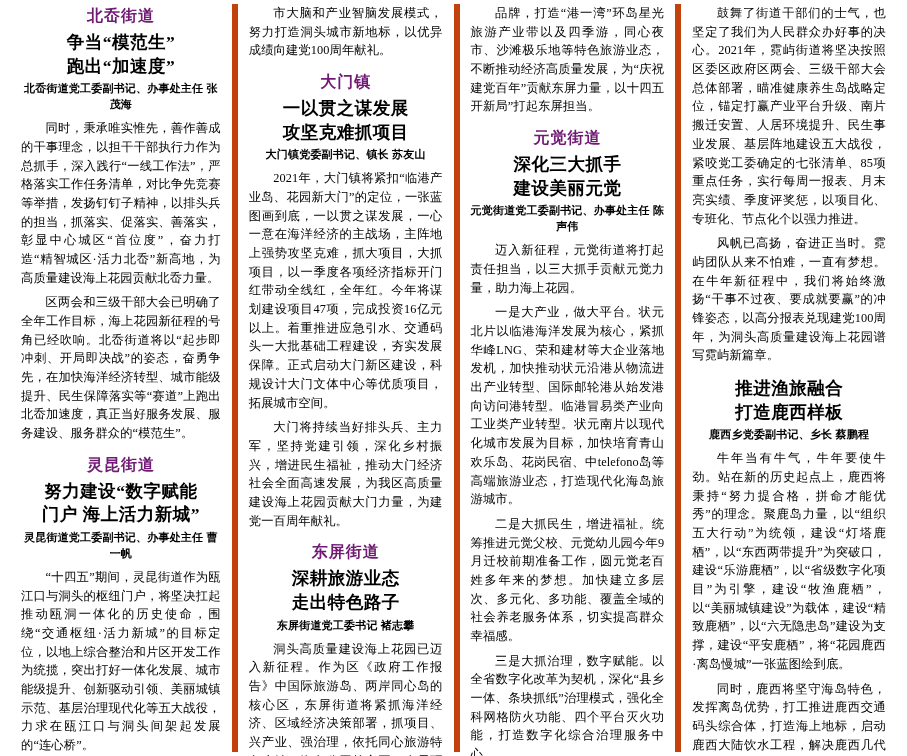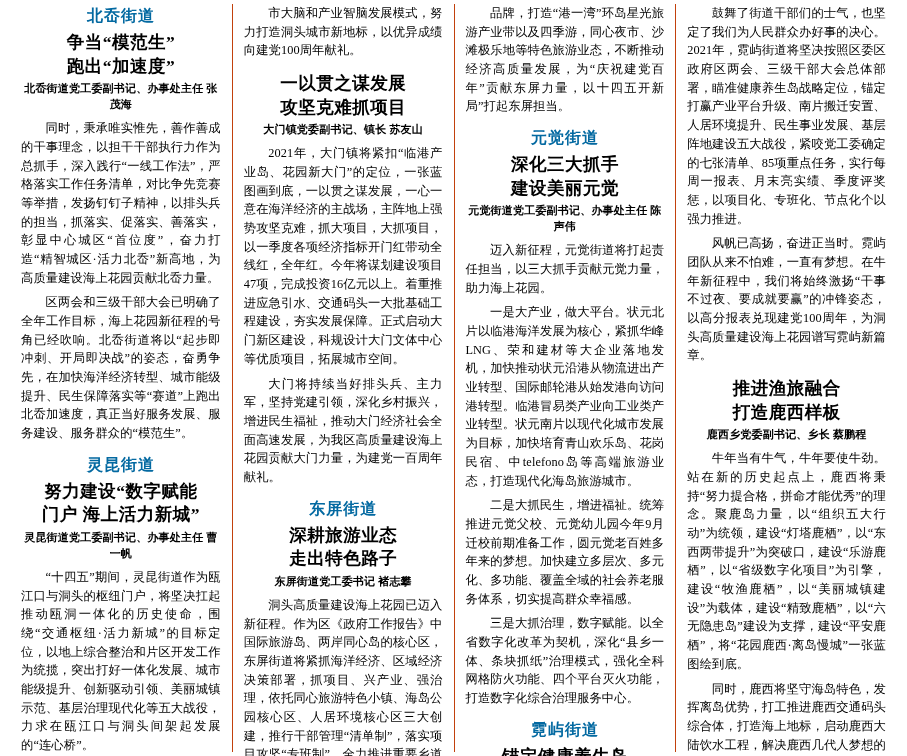--- a/index.html
+++ b/index.html
@@ -27,52 +27,52 @@
     gap: 0;
     height: 100%;
   }
   .col {
     width: 25%;
     box-sizing: border-box;
     padding: 0 11px;
     position: relative;
   }
   .col + .col {
-    border-left: 1px solid #c2410c;
+    border-left: 6px solid #c2410c;
   }
   .article {
     margin-bottom: 12px;
   }
   .kicker {
     text-align: center;
     font-family: "Liberation Sans", sans-serif;
     font-weight: bold;
     font-size: 16px;
-    color: #0369a1;
+    color: #701a75;
     letter-spacing: 1px;
     line-height: 1.25;
     margin: 2px 0 5px 0;
   }
   .headline {
     text-align: center;
     font-family: "Liberation Serif", serif;
     font-weight: bold;
     font-size: 17.5px;
     line-height: 1.35;
     letter-spacing: 0.5px;
     margin: 0 0 3px 0;
   }
   .headline-line {
     display: block;
   }
   .byline {
     text-align: center;
     font-size: 11px;
     line-height: 1.45;
-    font-family: Liberation Serif, serif;
+    font-family: Liberation Sans, sans-serif;
     font-weight: bold;
     margin: 2px 0 6px 0;
     letter-spacing: 0.2px;
   }
   .body p {
     margin: 0 0 6px 0;
     font-size: 12.3px;
     line-height: 1.52;
     text-align: justify;
     text-indent: 2em;
@@ -112,20 +112,21 @@
       </div>
     </div>
 
     <div class="col">
       <div class="article">
         <div class="body">
           <p>市大脑和产业智脑发展模式，努力打造洞头城市新地标，以优异成绩向建党100周年献礼。</p>
         </div>
       </div>
       <div class="article">
+        <div class="kicker">大门镇</div>
         <div class="headline">
           <span class="headline-line">一以贯之谋发展</span>
           <span class="headline-line">攻坚克难抓项目</span>
         </div>
         <div class="byline">大门镇党委副书记、镇长 苏友山</div>
         <div class="body">
           <p>2021年，大门镇将紧扣“临港产业岛、花园新大门”的定位，一张蓝图画到底，一以贯之谋发展，一心一意在海洋经济的主战场，主阵地上强势攻坚克难，抓大项目，大抓项目，以一季度各项经济指标开门红带动全线红，全年红。今年将谋划建设项目47项，完成投资16亿元以上。着重推进应急引水、交通码头一大批基础工程建设，夯实发展保障。正式启动大门新区建设，科规设计大门文体中心等优质项目，拓展城市空间。</p>
           <p>大门将持续当好排头兵、主力军，坚持党建引领，深化乡村振兴，增进民生福祉，推动大门经济社会全面高速发展，为我区高质量建设海上花园贡献大门力量，为建党一百周年献礼。</p>
         </div>
       </div>

